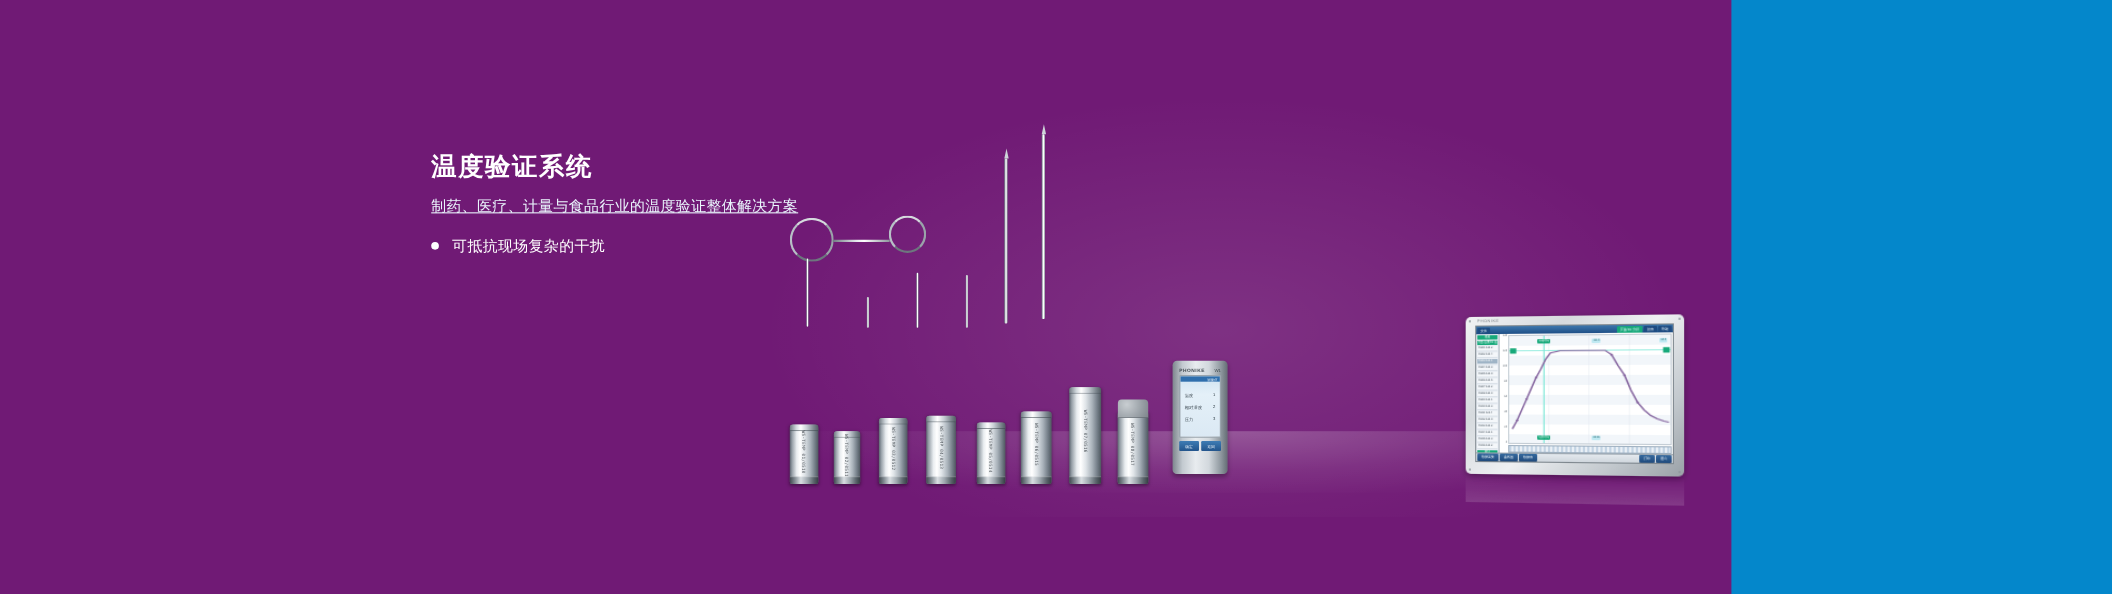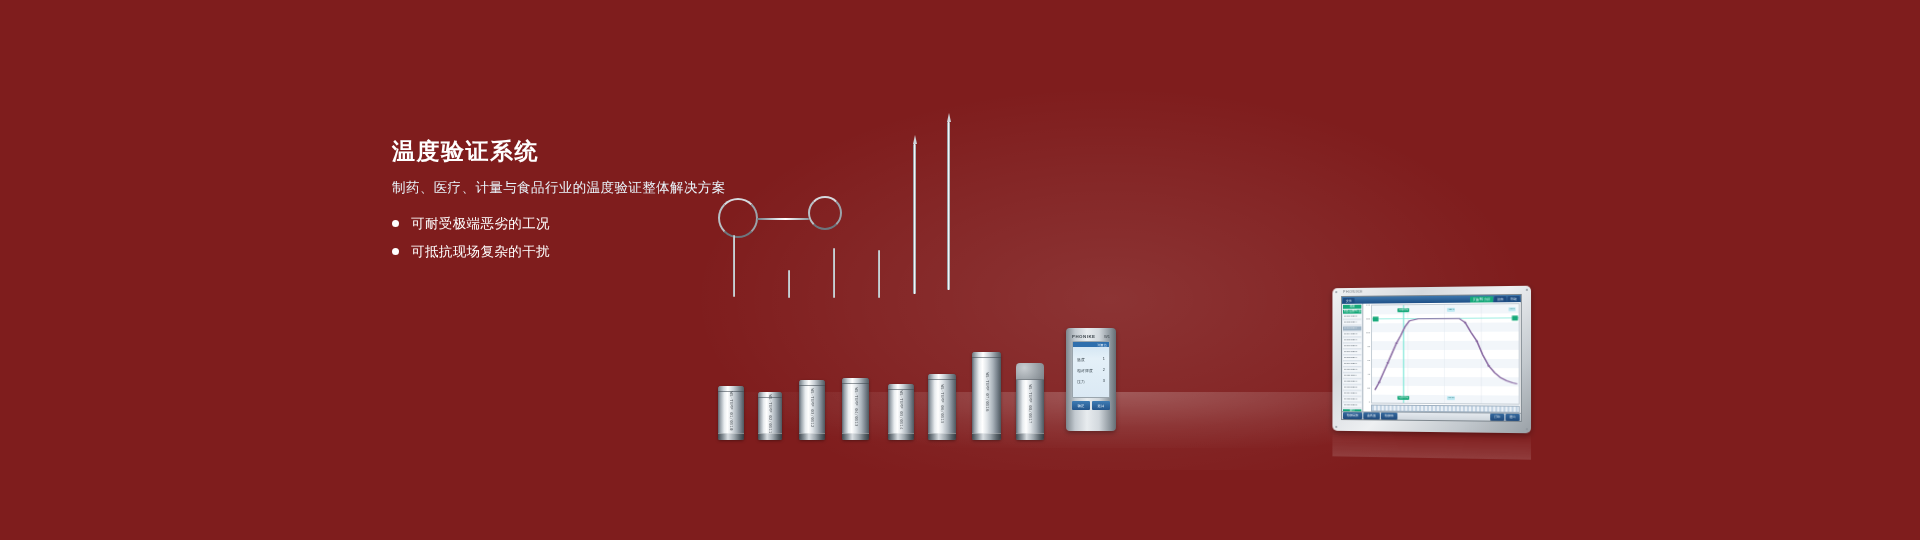--- a/index.html
+++ b/index.html
@@ -6,24 +6,24 @@
   html, body {
     margin: 0;
     padding: 0;
     background: #0487cb;
   }
   body {
     font-family: "Liberation Sans", "DejaVu Sans", sans-serif;
   }
   #banner {
     position: relative;
-    width: 1920px;
+    width: 1574px;
     height: 540px;
     overflow: hidden;
-    background: #7f1d1d;
+    background: #701a75;
   }
   
   #banner::after {
     content: "";
     position: absolute;
     left: 700px;
     top: 90px;
     width: 820px;
     height: 380px;
     background: radial-gradient(ellipse at 50% 55%,
@@ -51,20 +51,21 @@
     white-space: nowrap;
   }
   .subhead {
     color: #eaf6fd;
     font-size: 13.5px;
     font-weight: normal;
     letter-spacing: 0.4px;
     line-height: 1;
     margin: 0 0 22px 0;
     white-space: nowrap;
+    text-decoration: underline;
   }
   .bullets {
     list-style: none;
     margin: 0;
     padding: 0;
   }
   .bullets li {
     display: flex;
     align-items: center;
     color: #ffffff;
@@ -429,24 +430,20 @@
 </style>
 </head>
 <body>
 
 <div id="banner">
 
   <div class="copy">
     <h1 class="headline">温度验证系统</h1>
     <p class="subhead">制药、医疗、计量与食品行业的温度验证整体解决方案</p>
     <ul class="bullets">
-      <li>
-        <span class="dot"></span>
-        <span>可耐受极端恶劣的工况</span>
-      </li>
       <li>
         <span class="dot"></span>
         <span>可抵抗现场复杂的干扰</span>
       </li>
     </ul>
   </div>
 
   <div class="floor-glow"></div>
 
   <div class="scene">

